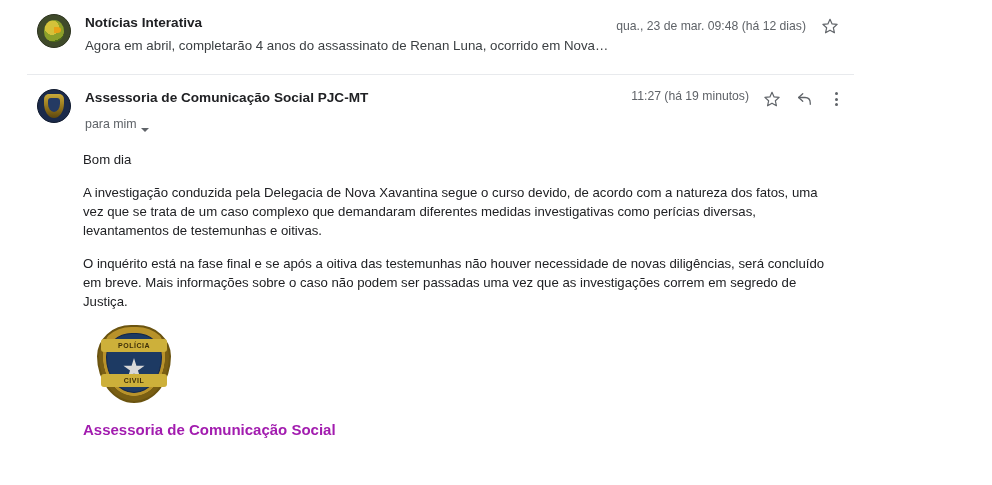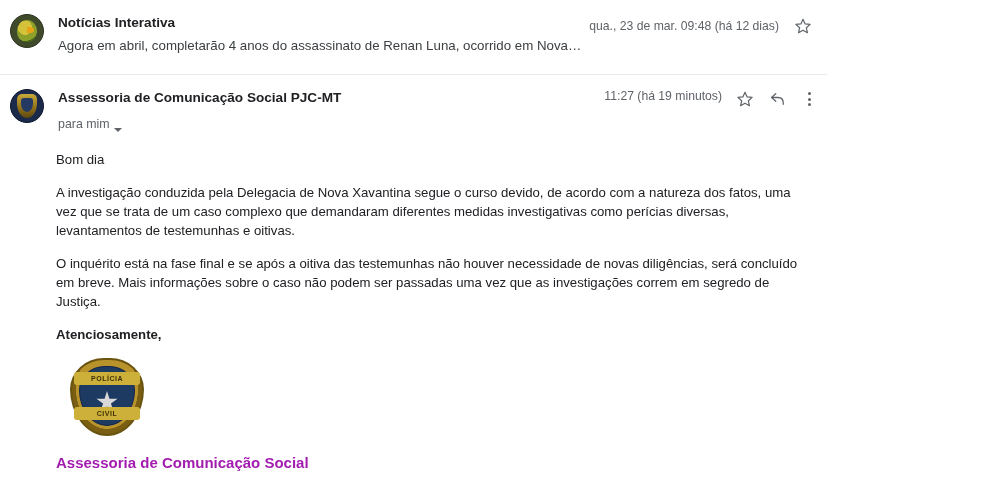--- a/index.html
+++ b/index.html
@@ -10,20 +10,21 @@
     width: 992px;
     height: 485px;
     background: #ffffff;
     font-family: "Liberation Sans", sans-serif;
     color: #202124;
     overflow: hidden;
   }
   .thread {
     width: 827px;
     position: relative;
+    margin-left: 27px;
   }
 
   
   .msg-collapsed {
     display: flex;
     align-items: flex-start;
     padding: 14px 14px 14px 10px;
     border-bottom: 1px solid #e8eaed;
     position: relative;
     height: 46px;
@@ -318,21 +319,20 @@
           <i></i>
       </span>
     </div>
   </div>
 
   <div class="mail-body">
     <p>Bom dia</p>
     <p>A investigação conduzida pela Delegacia de Nova Xavantina segue o curso devido, de acordo com a natureza dos fatos, uma vez que se trata de um caso complexo que demandaram diferentes medidas investigativas como perícias diversas, levantamentos de testemunhas e oitivas.</p>
     <p>O inquérito está na fase final e se após a oitiva das testemunhas não houver necessidade de novas diligências, será concluído em breve. Mais informações sobre o caso não podem ser passadas uma vez que as investigações correm em segredo de Justiça.</p>
 
-    <p class="signoff">Atenciosamente,</p>
 
     <div class="sig-logo">
       <div class="outer"></div>
       <div class="inner"></div>
       <div class="band-top">POLÍCIA</div>
       <div class="star"></div>
       <div class="band-bot">CIVIL</div>
     </div>
 
     <div class="sig-lines">

